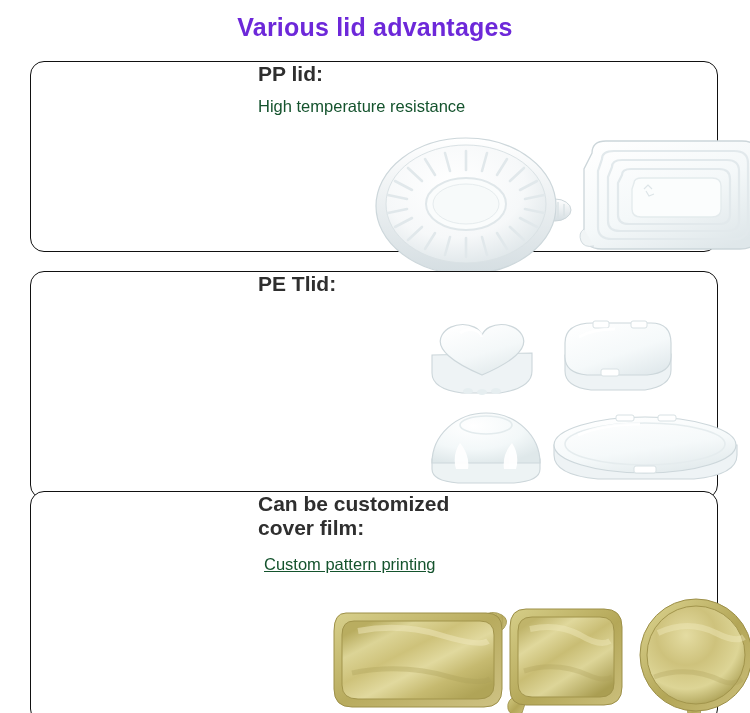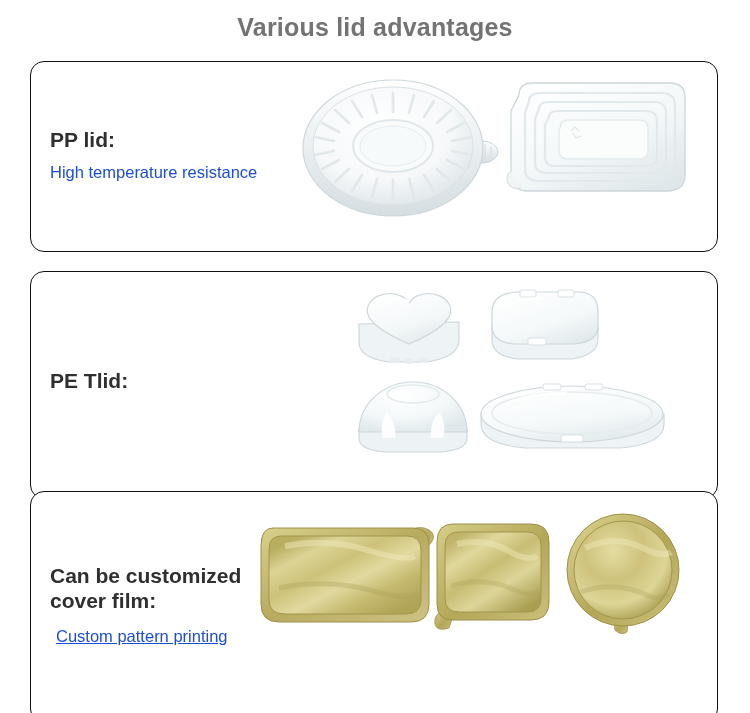--- a/index.html
+++ b/index.html
@@ -13,37 +13,38 @@
     font-family: "Liberation Sans", sans-serif;
     color: #3b3b3b;
     overflow: hidden;
     position: relative;
   }
 
   #page-title {
     text-align: center;
     font-size: 25px;
     font-weight: bold;
-    color: #737373;
+    color: #6d28d9;
     letter-spacing: 0.2px;
     padding-top: 10px;
     height: 34px;
     line-height: 34px;
   }
 
   .panel {
     position: absolute;
     left: 30px;
     width: 688px;
     border: 1.6px solid #111111;
     border-radius: 14px;
     background: #ffffff;
     box-sizing: border-box;
     display: flex;
     align-items: center;
+    flex-direction: column;
   }
   #panel-pp  { top: 61px;  height: 191px; }
   #panel-pe  { top: 271px; height: 228px; }
   #panel-film{ top: 491px; height: 232px; }
 
   .panel-text {
     flex: 0 0 auto;
     width: 270px;
     padding-left: 19px;
     box-sizing: border-box;
@@ -51,21 +52,21 @@
   .panel-heading {
     font-size: 21px;
     font-weight: bold;
     color: #2f2f2f;
     line-height: 1.16;
     margin-bottom: 7px;
     white-space: pre-line;
   }
   .panel-sub {
     font-size: 16.5px;
-    color: #1d4ed8;
+    color: #14532d;
     line-height: 1.6;
     white-space: pre-line;
   }
   #film-sub { padding-left: 6px; text-decoration: underline; }
   #film-heading { margin-bottom: 10px; }
 
   .panel-media {
     flex: 1 1 auto;
     height: 100%;
     position: relative;

